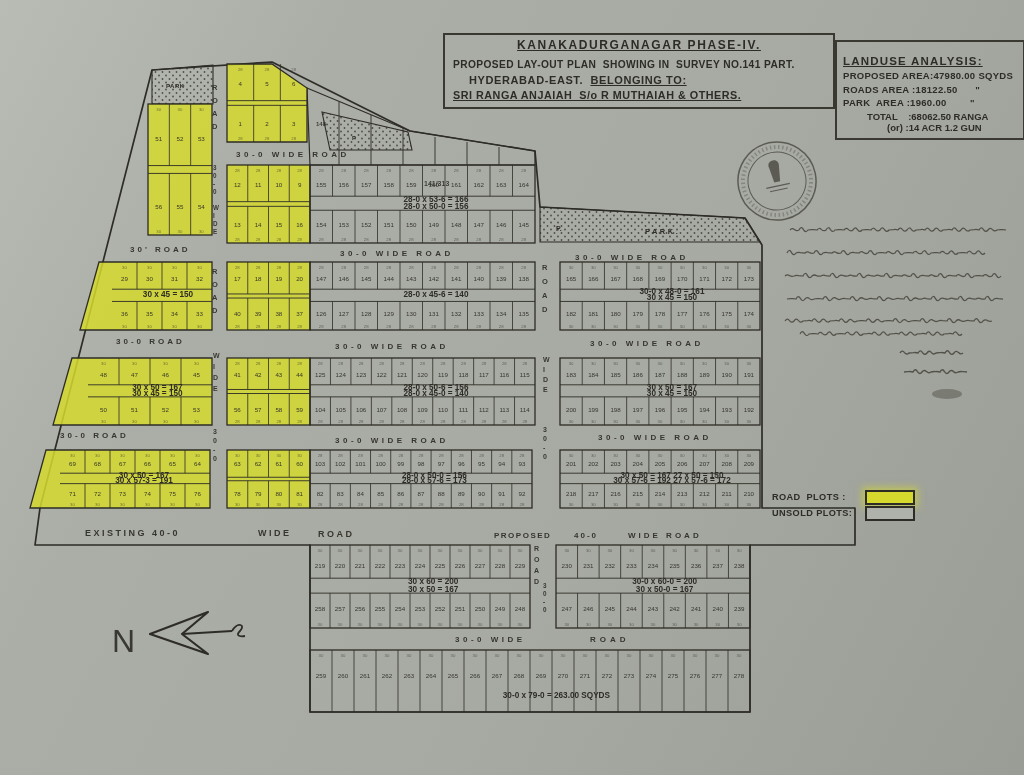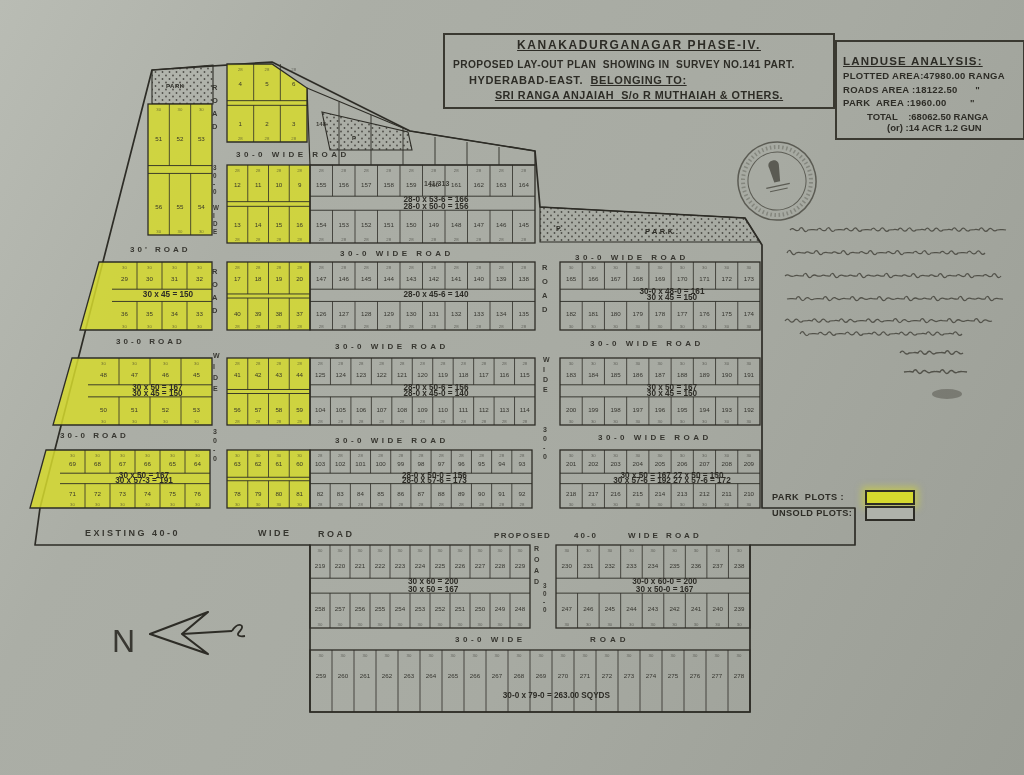--- a/index.html
+++ b/index.html
@@ -5,21 +5,21 @@
   html,body{margin:0;padding:0;background:#888;}
   #page{position:relative;width:1024px;height:775px;overflow:hidden;
     background:linear-gradient(118deg,#b9bcb4 0%,#abaea6 25%,#a7aaa2 60%,#9a9d95 100%);
     font-family:"Liberation Sans",sans-serif;color:#2d2c26;}
   .box{position:absolute;border:2px solid #3a3931;}
   #title-block{left:443px;top:33px;width:392px;padding:3px 8px 6px;box-sizing:border-box;}
   .tb-l1{text-align:center;font-size:12px;font-weight:bold;letter-spacing:1.6px;text-decoration:underline;}
   .tb-l2,.tb-l3{font-size:10.2px;font-weight:bold;letter-spacing:.4px;margin-top:7px;white-space:pre;}
   .tb-l4{font-size:11px;font-weight:bold;letter-spacing:.6px;margin-top:4px;white-space:pre;padding-left:16px;}
   .tb-l4 .u{text-decoration:underline;}
-  .tb-l5{font-size:10.8px;font-weight:bold;letter-spacing:.5px;margin-top:3px;text-decoration:underline;white-space:pre;text-align:center;}
+  .tb-l5{font-size:10.8px;font-weight:bold;letter-spacing:.5px;margin-top:3px;text-decoration:underline;white-space:pre;}
   #landuse{left:835px;top:40px;width:190px;padding:13px 6px 5px;box-sizing:border-box;font-weight:bold;}
   .lu-title{font-size:11.5px;letter-spacing:1.2px;text-decoration:underline;margin-bottom:3px;}
   .lu-row{font-size:9.5px;letter-spacing:.3px;margin-top:2.5px;white-space:pre;}
   .lu-total{font-size:9.5px;margin-top:3px;padding-left:24px;white-space:pre;}
   .lu-alt{font-size:9.5px;padding-left:44px;white-space:pre;}
   #legend{position:absolute;left:772px;top:489px;font-weight:bold;}
   .lg-row{display:flex;align-items:center;height:16px;}
   .lg-label{font-size:9.2px;letter-spacing:.4px;width:93px;white-space:pre;}
   .lg-swatch{width:46px;height:11px;border:2px solid #2d2c26;}
   .lg-sold{background:#d5d92e;box-shadow:0 0 7px 3px rgba(214,219,40,.55);}
@@ -1035,30 +1035,30 @@
 
   <div id="title-block" class="box">
     <div class="tb-l1">KANAKADURGANAGAR  PHASE-IV.</div>
     <div class="tb-l2">PROPOSED LAY-OUT PLAN  SHOWING IN  SURVEY NO.141 PART.</div>
     <div class="tb-l4"><span>HYDERABAD-EAST.  </span><span class="u">BELONGING TO:</span></div>
     <div class="tb-l5">SRI RANGA ANJAIAH  S/o R MUTHAIAH &amp; OTHERS.</div>
   </div>
 
   <div id="landuse" class="box">
     <div class="lu-title">LANDUSE ANALYSIS:</div>
-    <div class="lu-row">PLOTTED AREA:47980.00 RANGA</div>
+    <div class="lu-row">PROPOSED AREA:47980.00 SQYDS</div>
     <div class="lu-row">ROADS AREA :18122.50      "</div>
     <div class="lu-row">PARK  AREA :1960.00        "</div>
     <div class="lu-total">TOTAL    :68062.50 RANGA</div>
     <div class="lu-alt">(or) :14 ACR 1.2 GUN</div>
   </div>
 
   <div id="legend">
     <div class="lg-row">
-      <span class="lg-label">PARK  PLOTS :</span>
+      <span class="lg-label">ROAD  PLOTS :</span>
       <span class="lg-swatch lg-sold"></span>
     </div>
     <div class="lg-row">
       <span class="lg-label">UNSOLD PLOTS:</span>
       <span class="lg-swatch lg-unsold"></span>
     </div>
   </div>
 
 </div>
 

